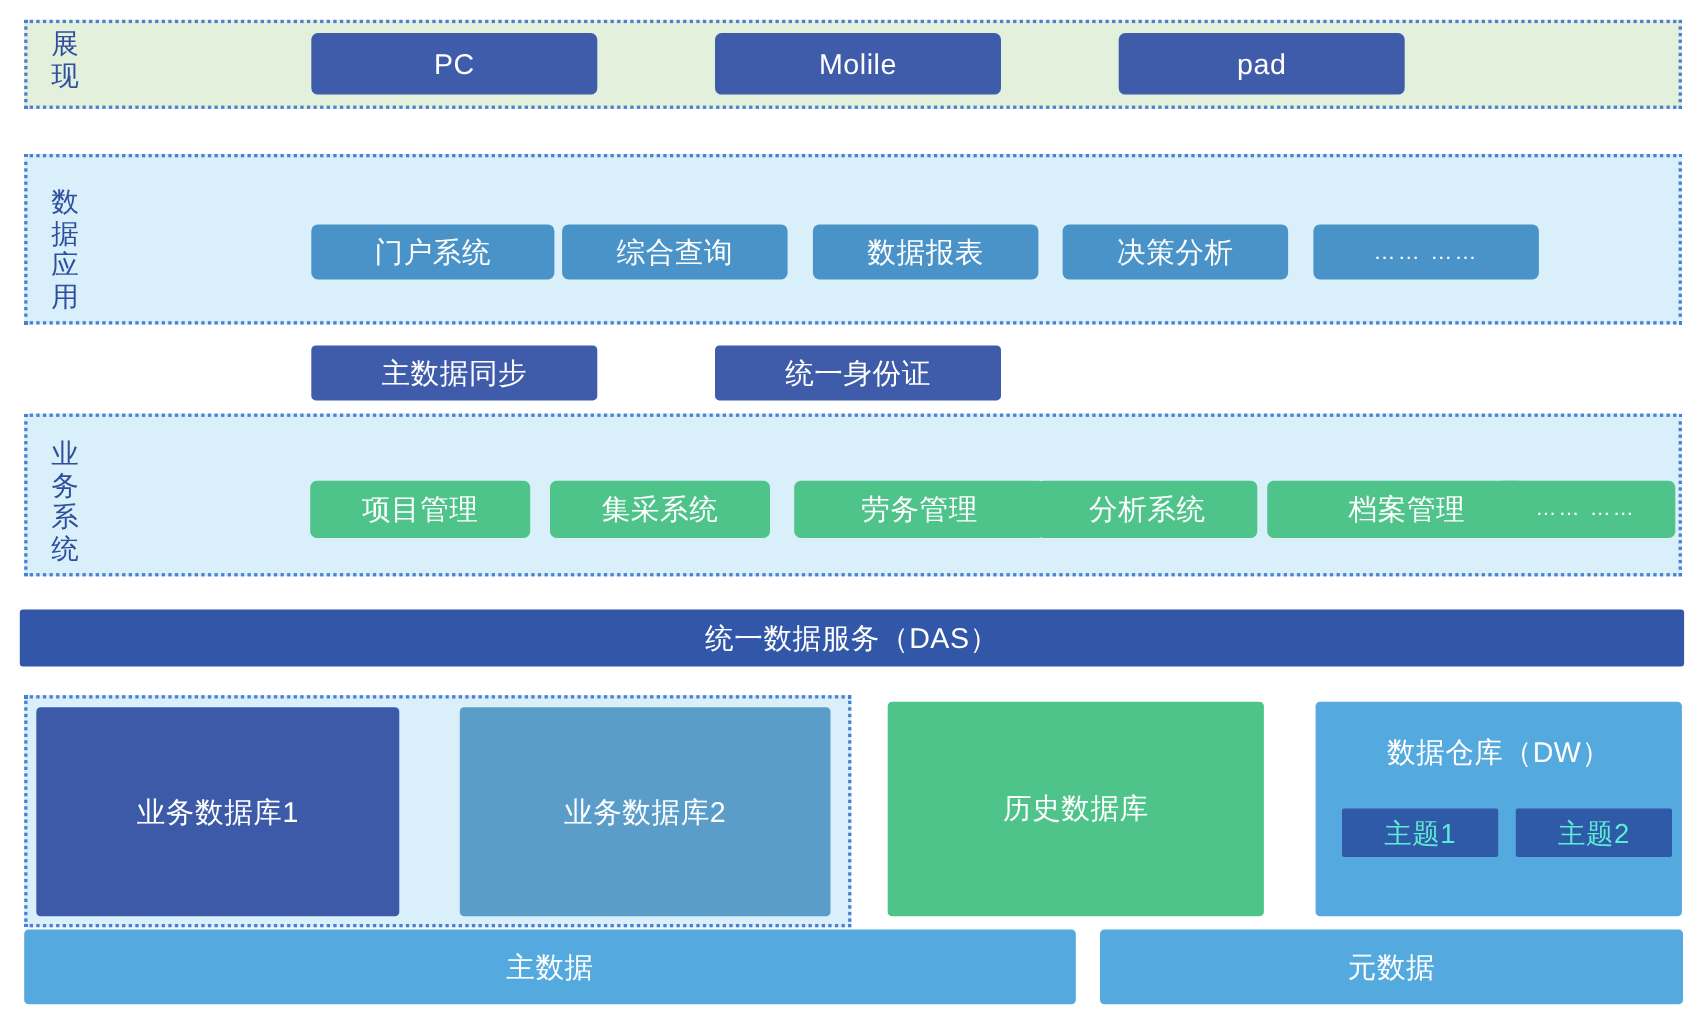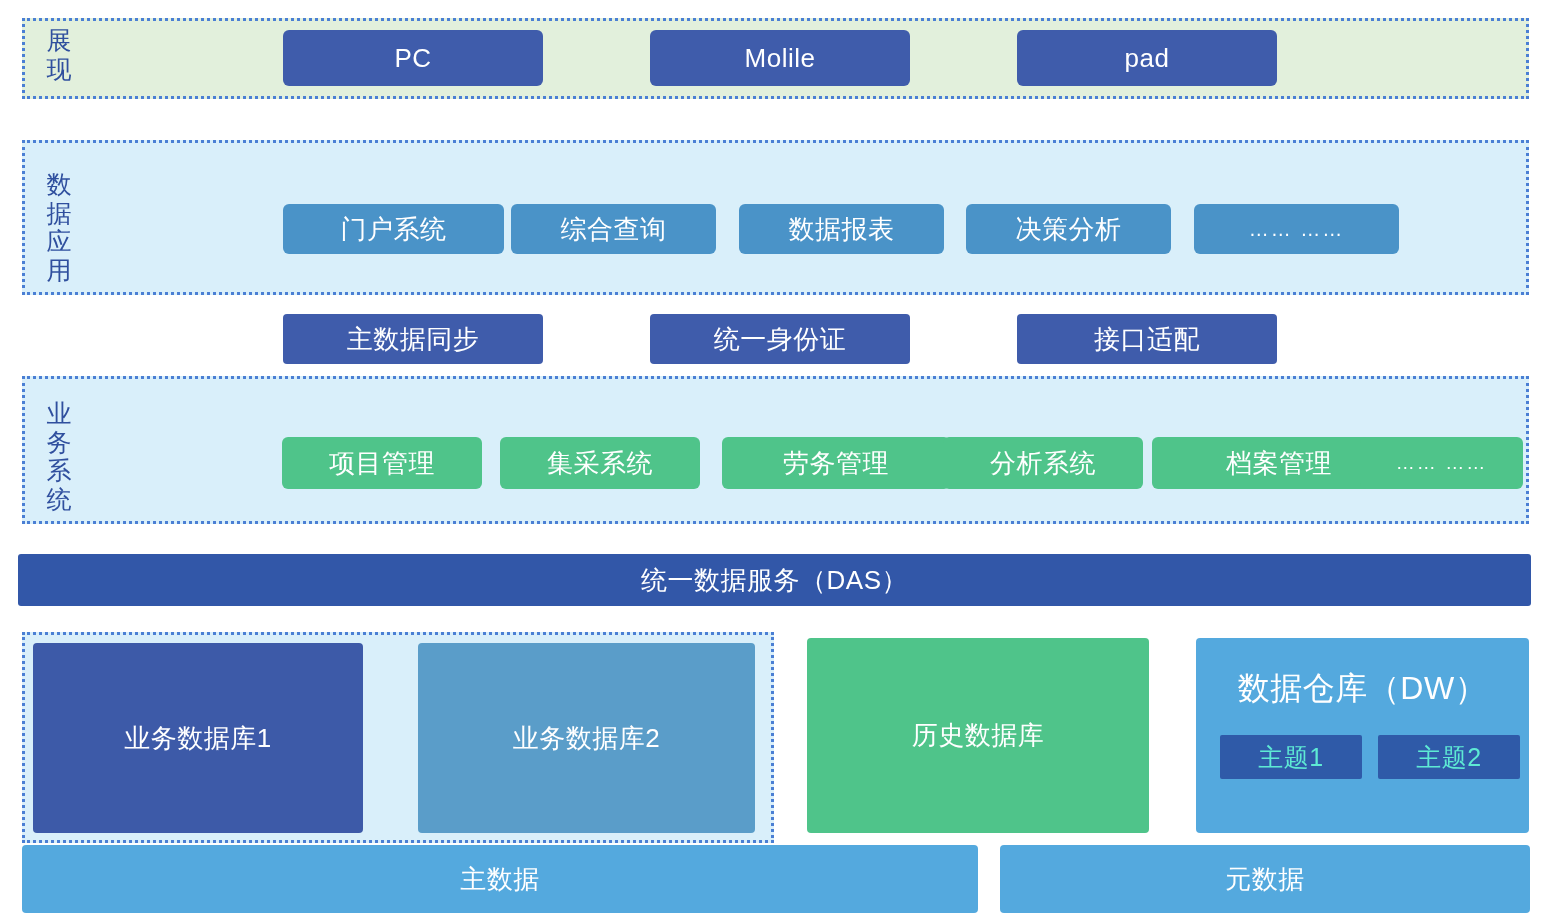--- a/index.html
+++ b/index.html
@@ -63,21 +63,21 @@
   .midblue { background: #5a9dc9; }
   .dasbar  { background: #3257a8; border-radius: 3px; }
 
   .r4  { border-radius: 4px; }
 
   .dw-title {
     position: absolute;
     left: 0; right: 0;
     text-align: center;
     color: #ffffff;
-    font-size: 32px;
+    font-size: 26px;
   }
 
   .sub-box {
     position: absolute;
     box-sizing: border-box;
     display: flex;
     align-items: center;
     justify-content: center;
     background: #2f5aa8;
     color: #5eead4;
@@ -109,21 +109,20 @@
   </div>
 
   <div class="box steel" style="left:283px; top:204px; width:221px; height:50px;">门户系统</div>
   <div class="box steel" style="left:511px; top:204px; width:205px; height:50px;">综合查询</div>
   <div class="box steel" style="left:739px; top:204px; width:205px; height:50px;">数据报表</div>
   <div class="box steel" style="left:966px; top:204px; width:205px; height:50px;">决策分析</div>
   <div class="box steel" style="left:1194px; top:204px; width:205px; height:50px; font-size:20px; letter-spacing:2px;">…… ……</div>
 
   <div class="box navy r4" style="left:283px; top:314px; width:260px; height:50px;">主数据同步</div>
   <div class="box navy r4" style="left:650px; top:314px; width:260px; height:50px;">统一身份证</div>
-  <div class="box navy r4" style="left:1017px; top:314px; width:260px; height:50px;">接口适配</div>
 
   <div class="band band-blue" style="left:22px; top:376px; width:1507px; height:148px;"></div>
   <div class="vlabel" style="left:36px; top:399px;">
     <span>业</span>
     <span>务</span>
     <span>系</span>
     <span>统</span>
   </div>
 
   <div class="box green" style="left:282px; top:437px; width:200px; height:52px;">项目管理</div>

